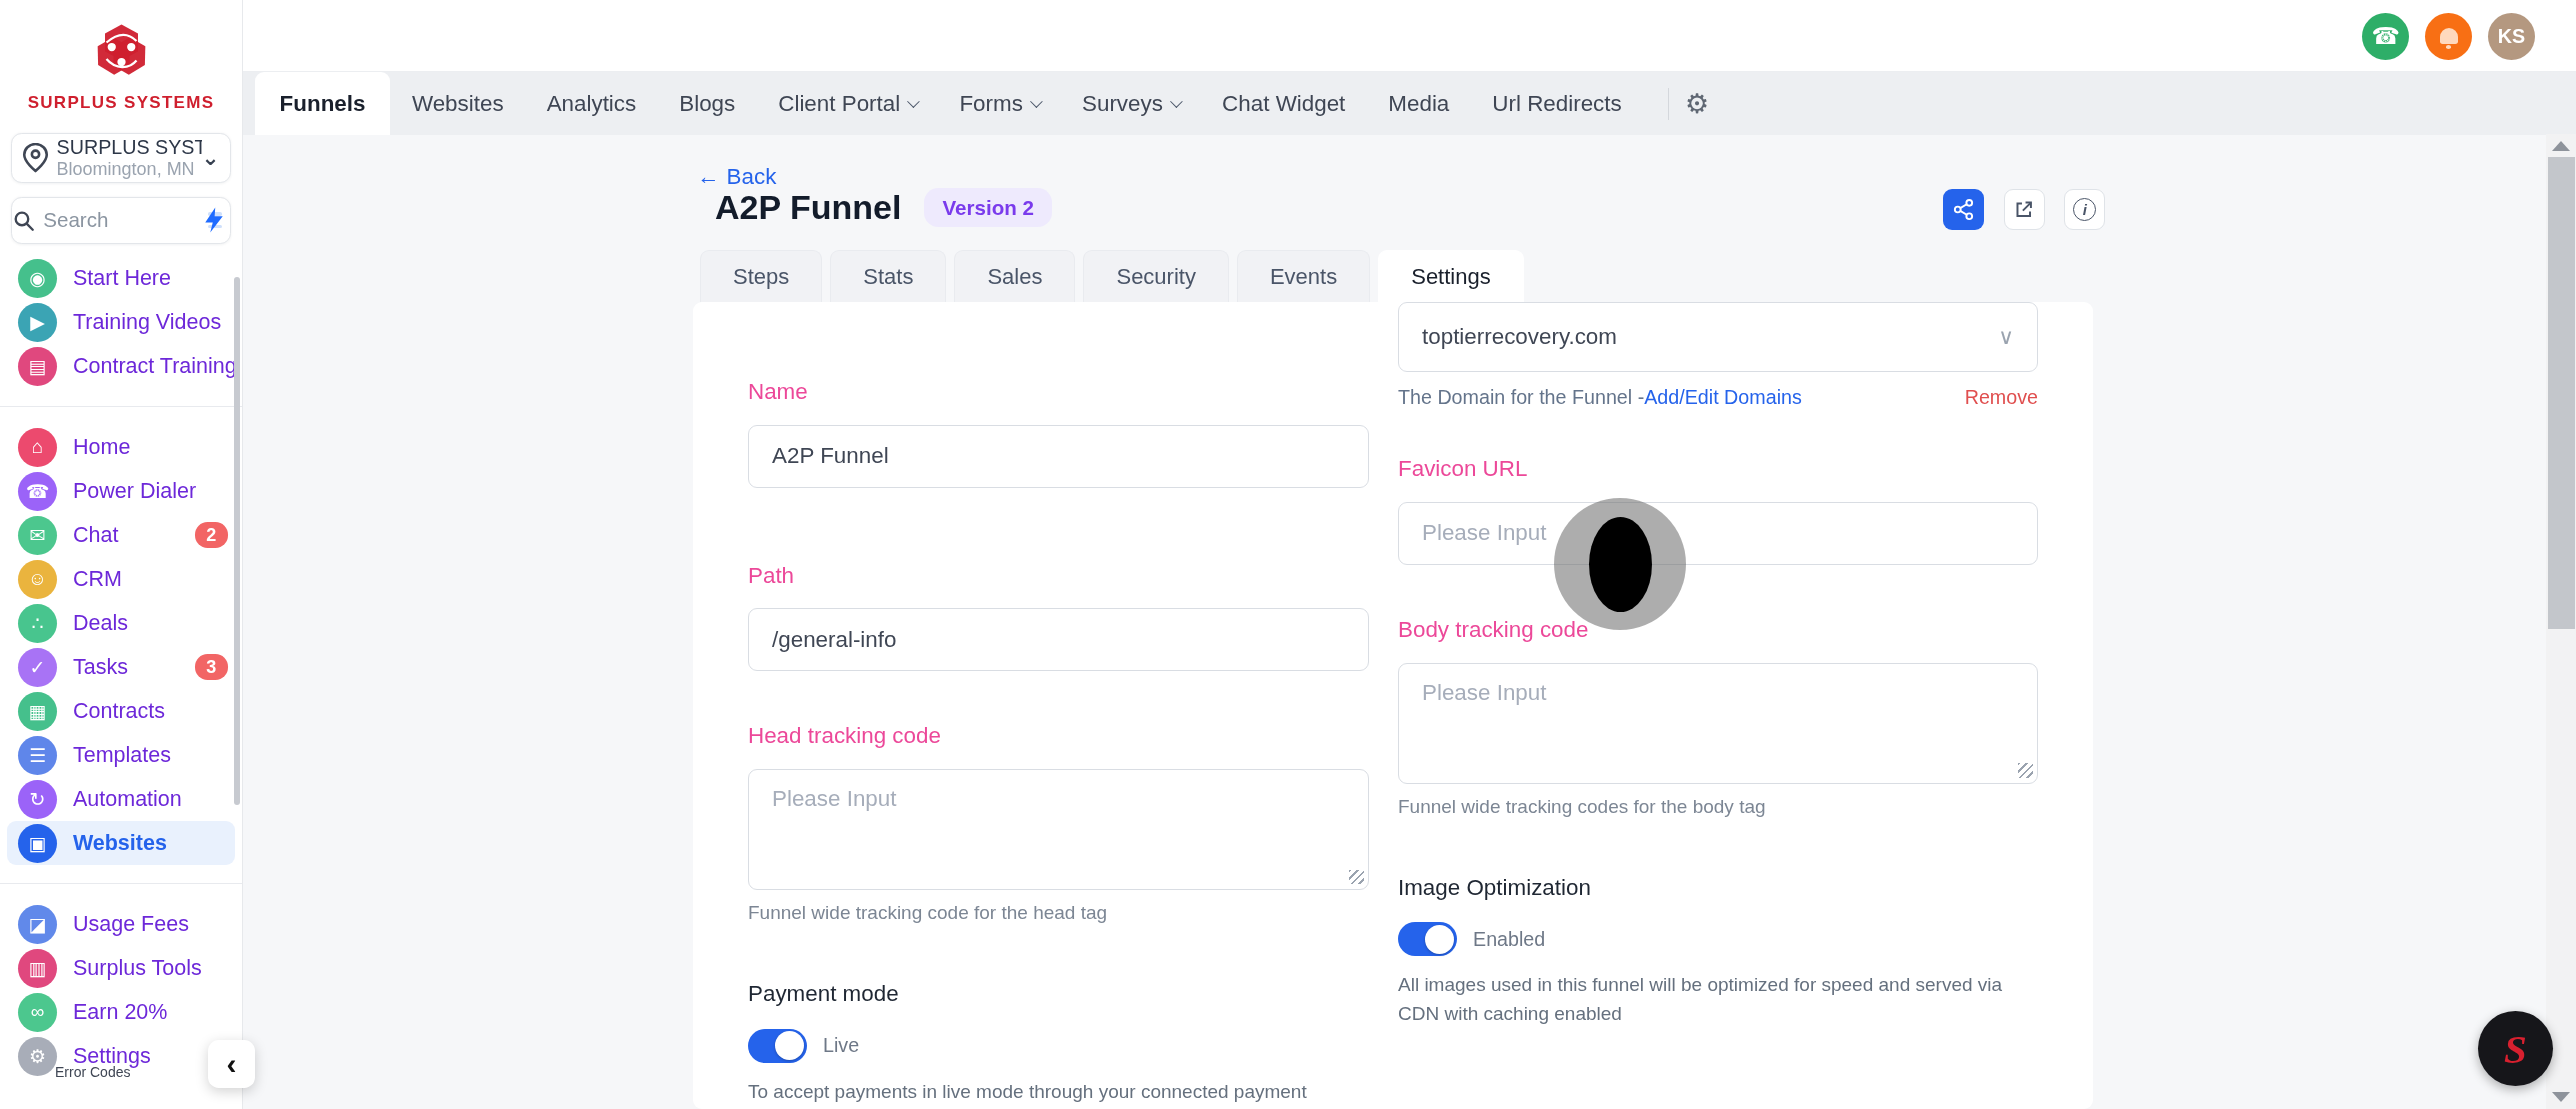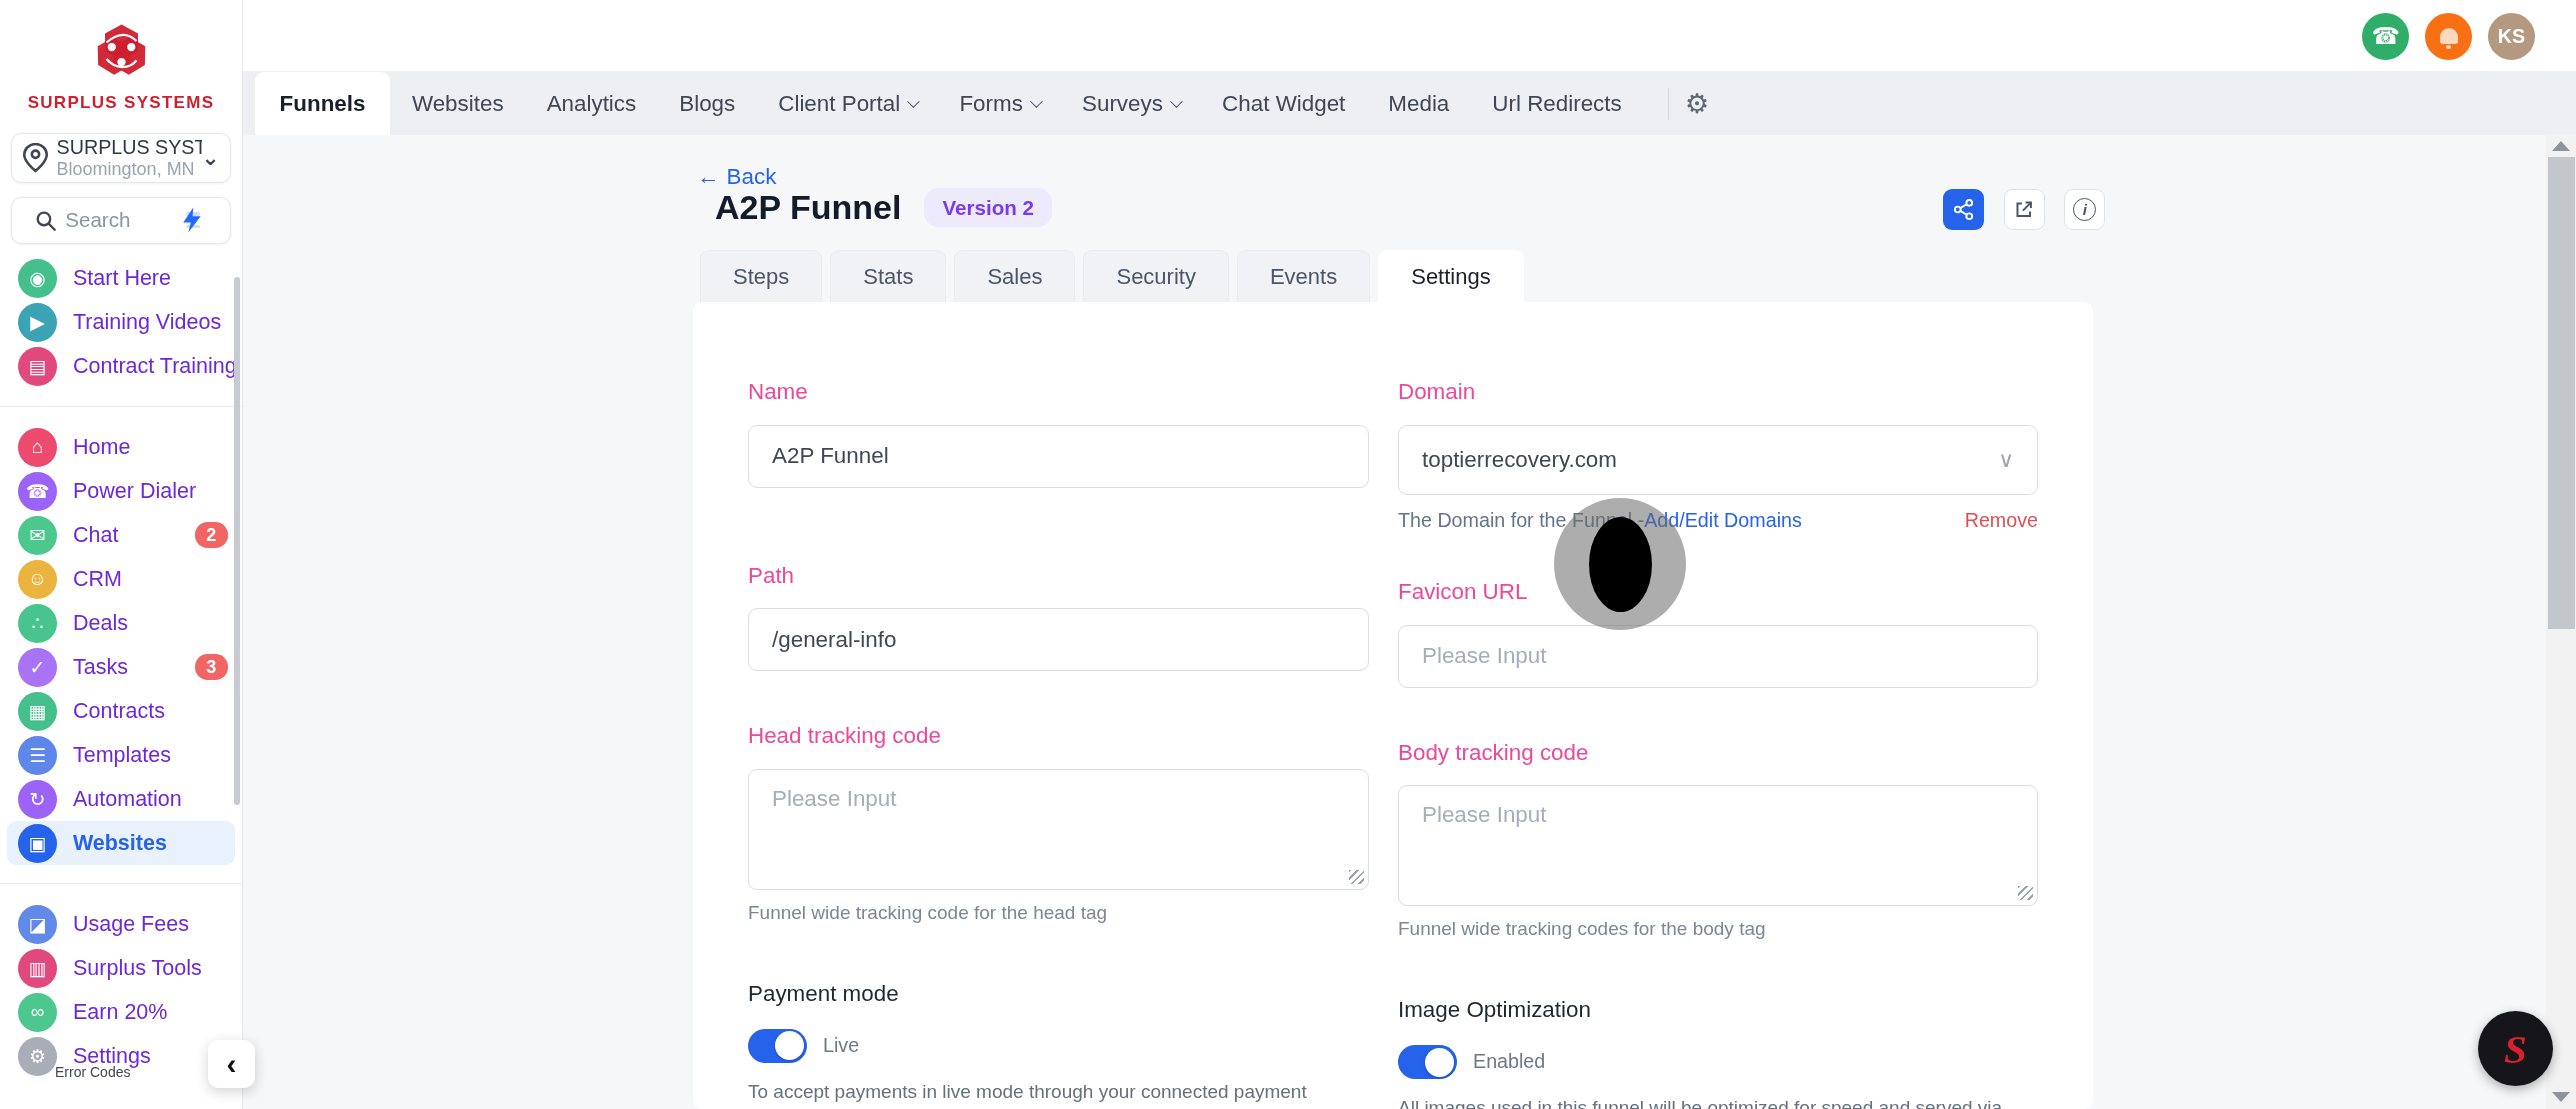--- a/index.html
+++ b/index.html
@@ -9,21 +9,21 @@
   
   .sidebar { position:absolute; left:0; top:0; width:243px; height:1109px; background:#ffffff; border-right:0.9px solid #e7e9ec; z-index:5; overflow:hidden; }
   .logo-wrap { text-align:center; padding-top:14.3px; }
   .logo-mark { width:75px; height:75px; margin:0 auto; display:block; }
   .logo-text { color:#cf1f2e; font-weight:bold; font-size:17px; letter-spacing:1.3px; margin-top:3.6px; }
   .loc-card { margin:19.7px 10.7px 0 10.7px; height:50px; background:#fff; border:0.9px solid #e3e6ea; border-radius:10.7px; box-shadow:0 0.9px 2.7px rgba(20,30,50,.06); display:flex; align-items:center; padding:0 10.7px; cursor:pointer; }
   .loc-texts { flex:1; min-width:0; margin-left:7.2px; }
   .loc-name { font-size:19.7px; color:#2d3748; white-space:nowrap; overflow:hidden; }
   .loc-city { font-size:18px; color:#9aa3af; white-space:nowrap; }
   .loc-caret { font-size:21.5px; color:#374151; font-weight:bold; }
-  .search-card { margin:14.3px 10.7px 0 10.7px; height:47px; background:#fff; border:0.9px solid #e3e6ea; border-radius:10.7px; box-shadow:0 0.9px 2.7px rgba(20,30,50,.06); display:flex; align-items:center; padding:0 23px; }
+  .search-card { margin:14.3px 10.7px 0 10.7px; height:47px; background:#fff; border:0.9px solid #e3e6ea; border-radius:10.7px; box-shadow:0 0.9px 2.7px rgba(20,30,50,.06); display:flex; align-items:center; padding:0 1px; }
   .search-ph { flex:1; font-size:20.6px; color:#8b95a1; margin-left:9px; }
   .bolt-lines { display:flex; flex-direction:column; gap:9px; margin-right:-23px; }
   .bolt-lines i { display:block; width:14.3px; height:3.6px; background:#cfe0fb; border-radius:1.8px; }
   .menu { margin-top:12.5px; }
   .menu-item { display:flex; align-items:center; height:44px; padding:0 14.3px 0 18px; cursor:pointer; position:relative; }
   .menu-item.selected { background:#e9f1fd; border-radius:9px; margin:0 7.2px; padding-left:10.7px; }
   .menu-item.selected .mi-label { color:#2563eb; font-weight:bold; }
   .mi-icon { width:39px; height:39px; border-radius:50%; color:#fff; font-size:19px; display:flex; align-items:center; justify-content:center; flex:none; }
   .mi-label { font-size:21.5px; color:#6d28d9; margin-left:16px; flex:1; white-space:nowrap; }
   .mi-badge { background:#f26565; color:#fff; font-size:18px; border-radius:12.5px; min-width:33px; height:26px; display:flex; align-items:center; justify-content:center; font-weight:bold; }
@@ -351,21 +351,20 @@
         <span class="toggle-state">Live</span>
       </div>
       <div class="t-desc">To accept payments in live mode through your connected payment providers, enable this option.</div>
 
       
       
       
     </div>
 
     <div class="col col-right">
-      <div class="f-label first">Domain</div>
       <div class="select-box">
         <span class="select-val">toptierrecovery.com</span>
         <span class="select-chev">∨</span>
       </div>
       <div class="helper-row">
         <span>
           <span class="helper-gray">The Domain for the Funnel -</span><span class="helper-link">Add/Edit Domains</span>
         </span>
         <span class="helper-remove">Remove</span>
       </div>

